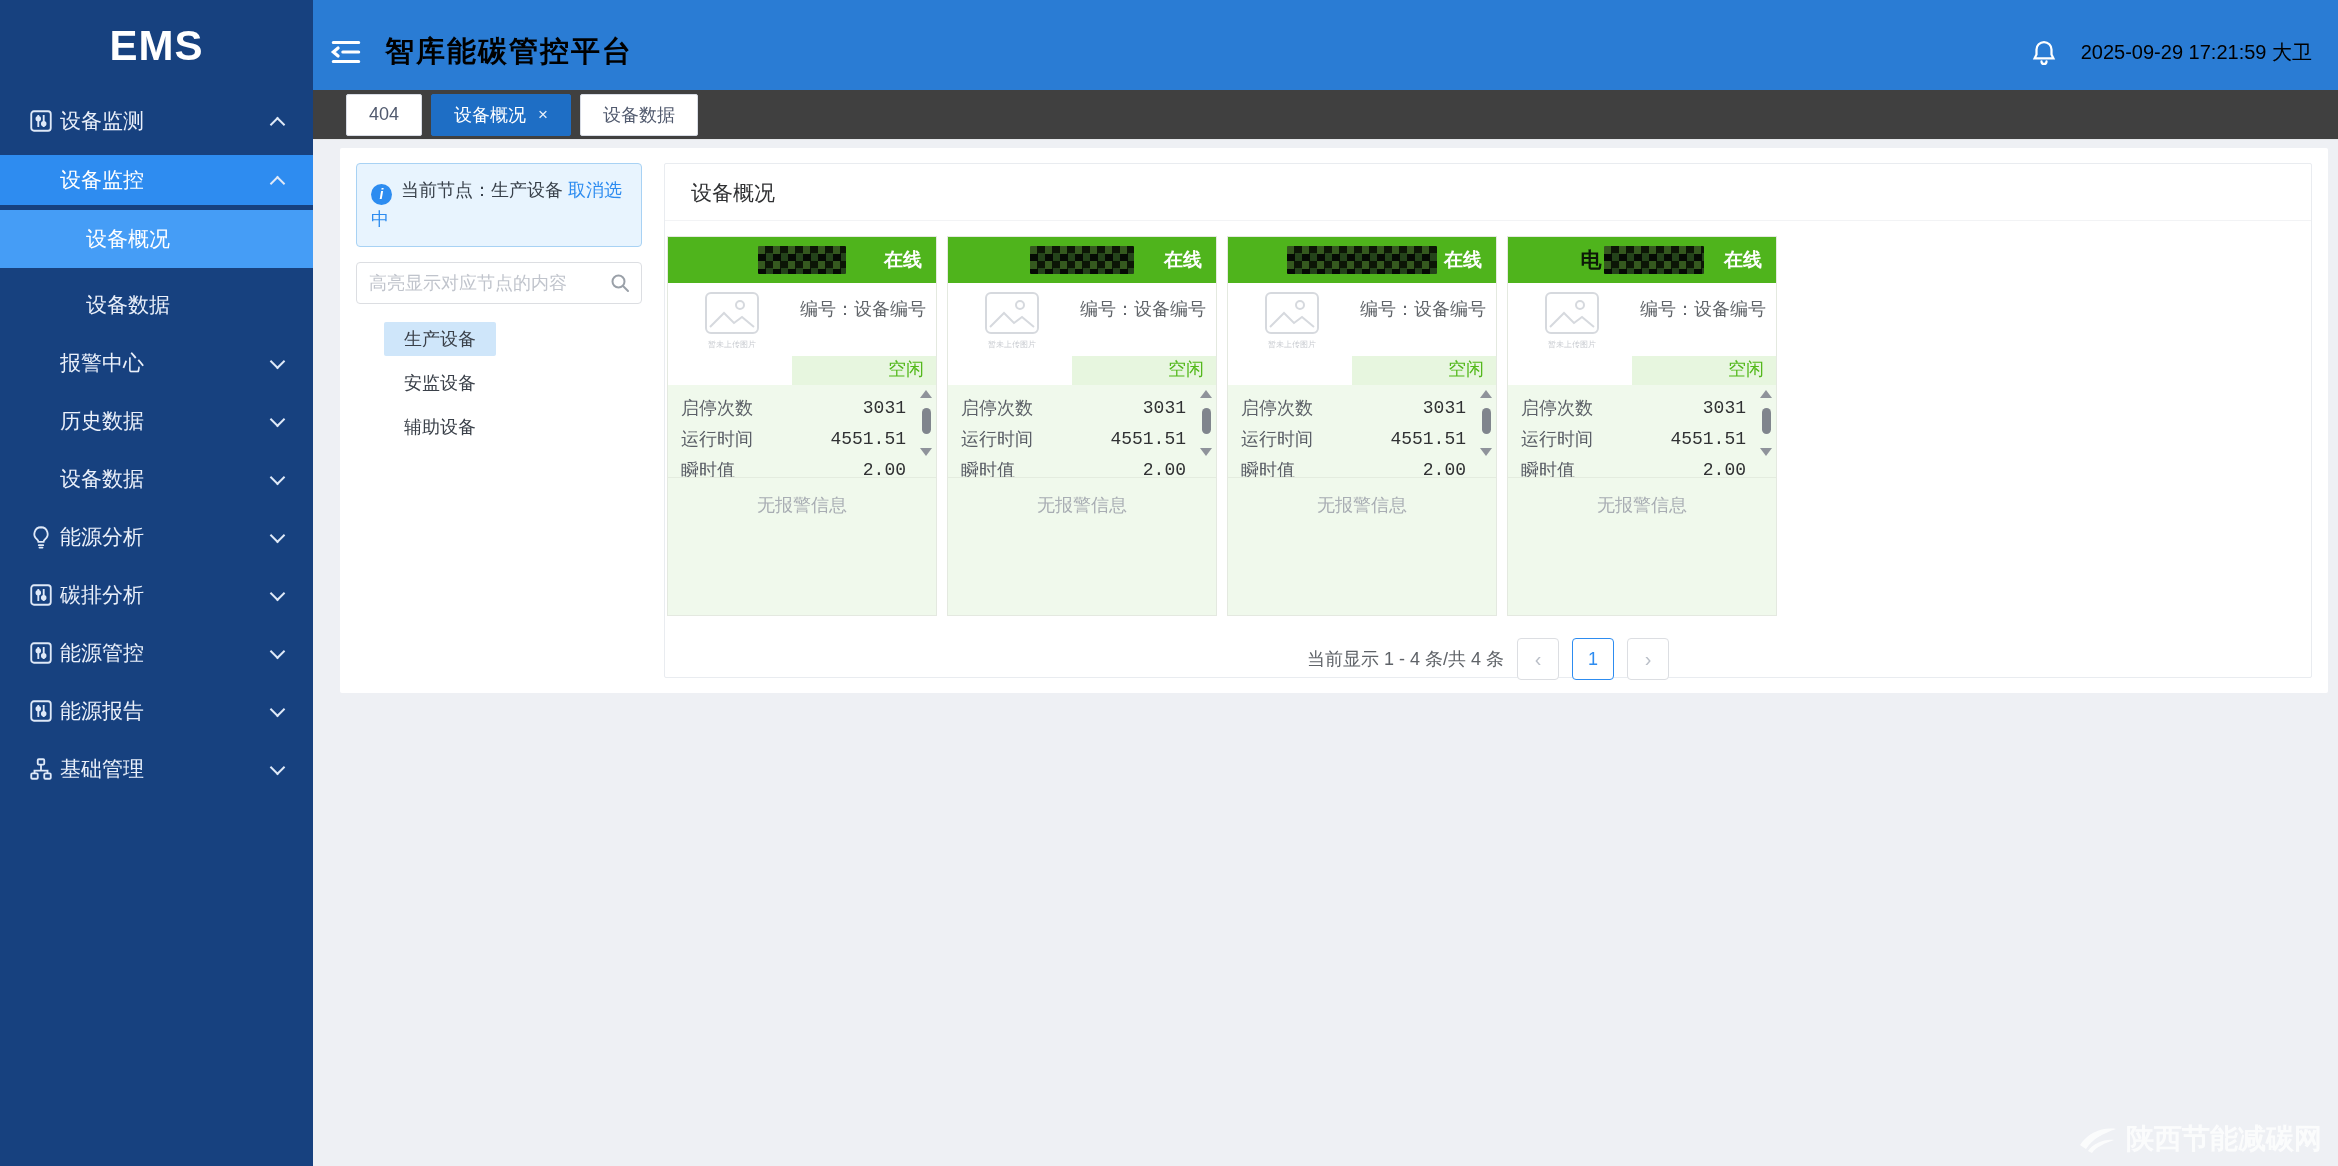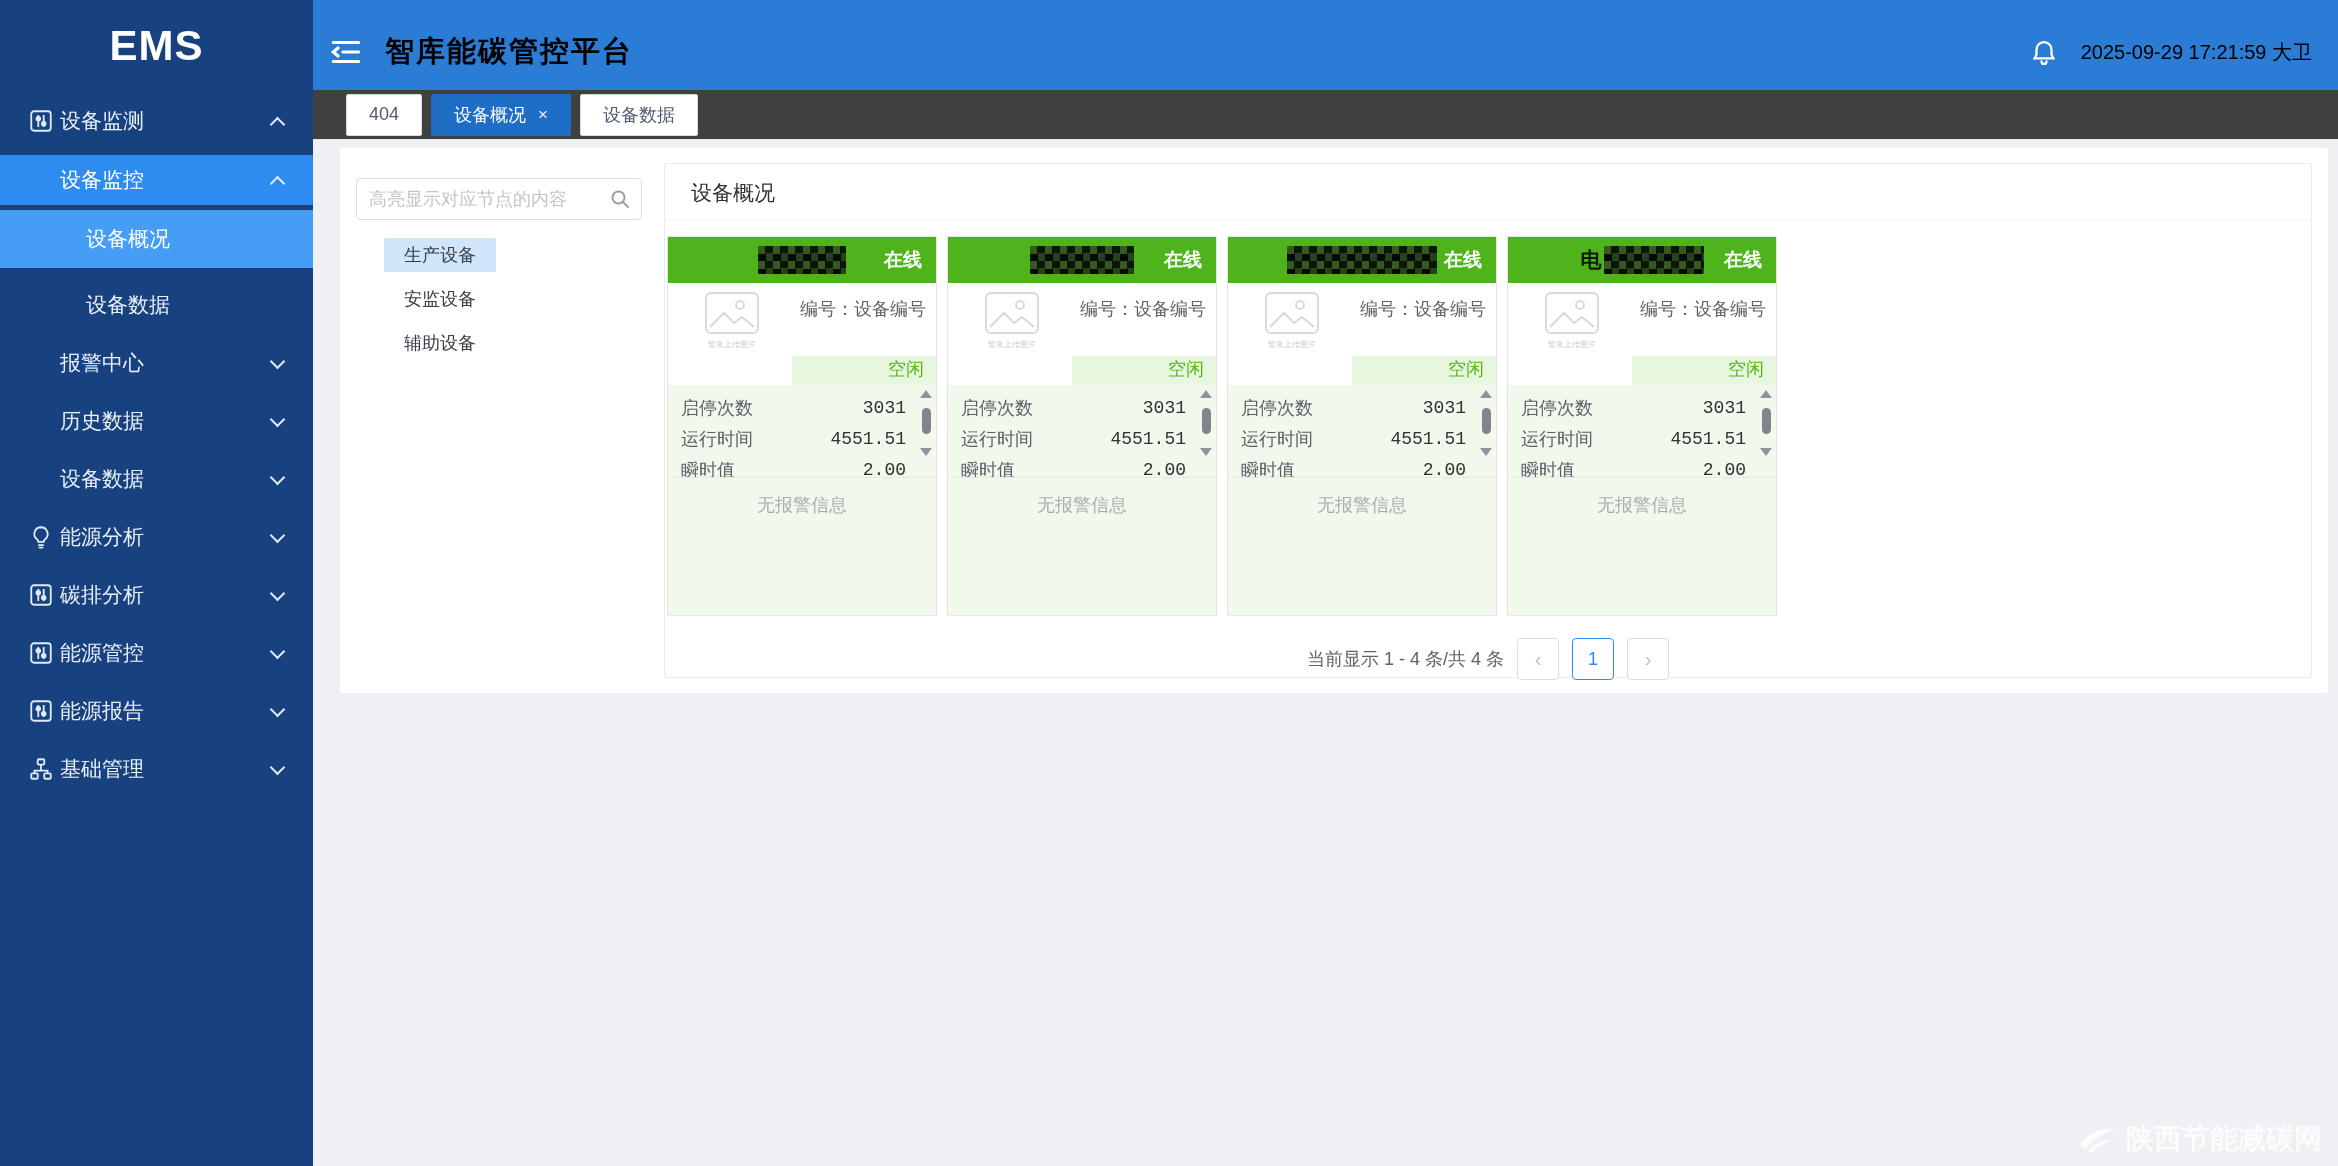--- a/index.html
+++ b/index.html
@@ -266,20 +266,24 @@
   <div class="tab">
     <span class="tl">设备数据</span>
 
   </div>
 </div>
 
     <div class="content">
       <div class="maincard">
 
         <div class="left-col">
+          <div class="alert">
+            <span class="info-ic">i</span><span>当前节点：生产设备</span>
+            <a>取消选中</a>
+          </div>
           <div class="searchbox">
             <input placeholder="高亮显示对应节点的内容" style="">
             <svg class="mag" viewBox="0 0 24 24" fill="none" stroke="#9aa0a8" stroke-width="2" stroke-linecap="round">
               <circle cx="10.5" cy="10.5" r="6"></circle>
                 <path d="M15 15 L20 20"></path>
             </svg>
           </div>
           <ul class="tree" id="tree">
   <li class="sel"><span>生产设备</span></li>
 

